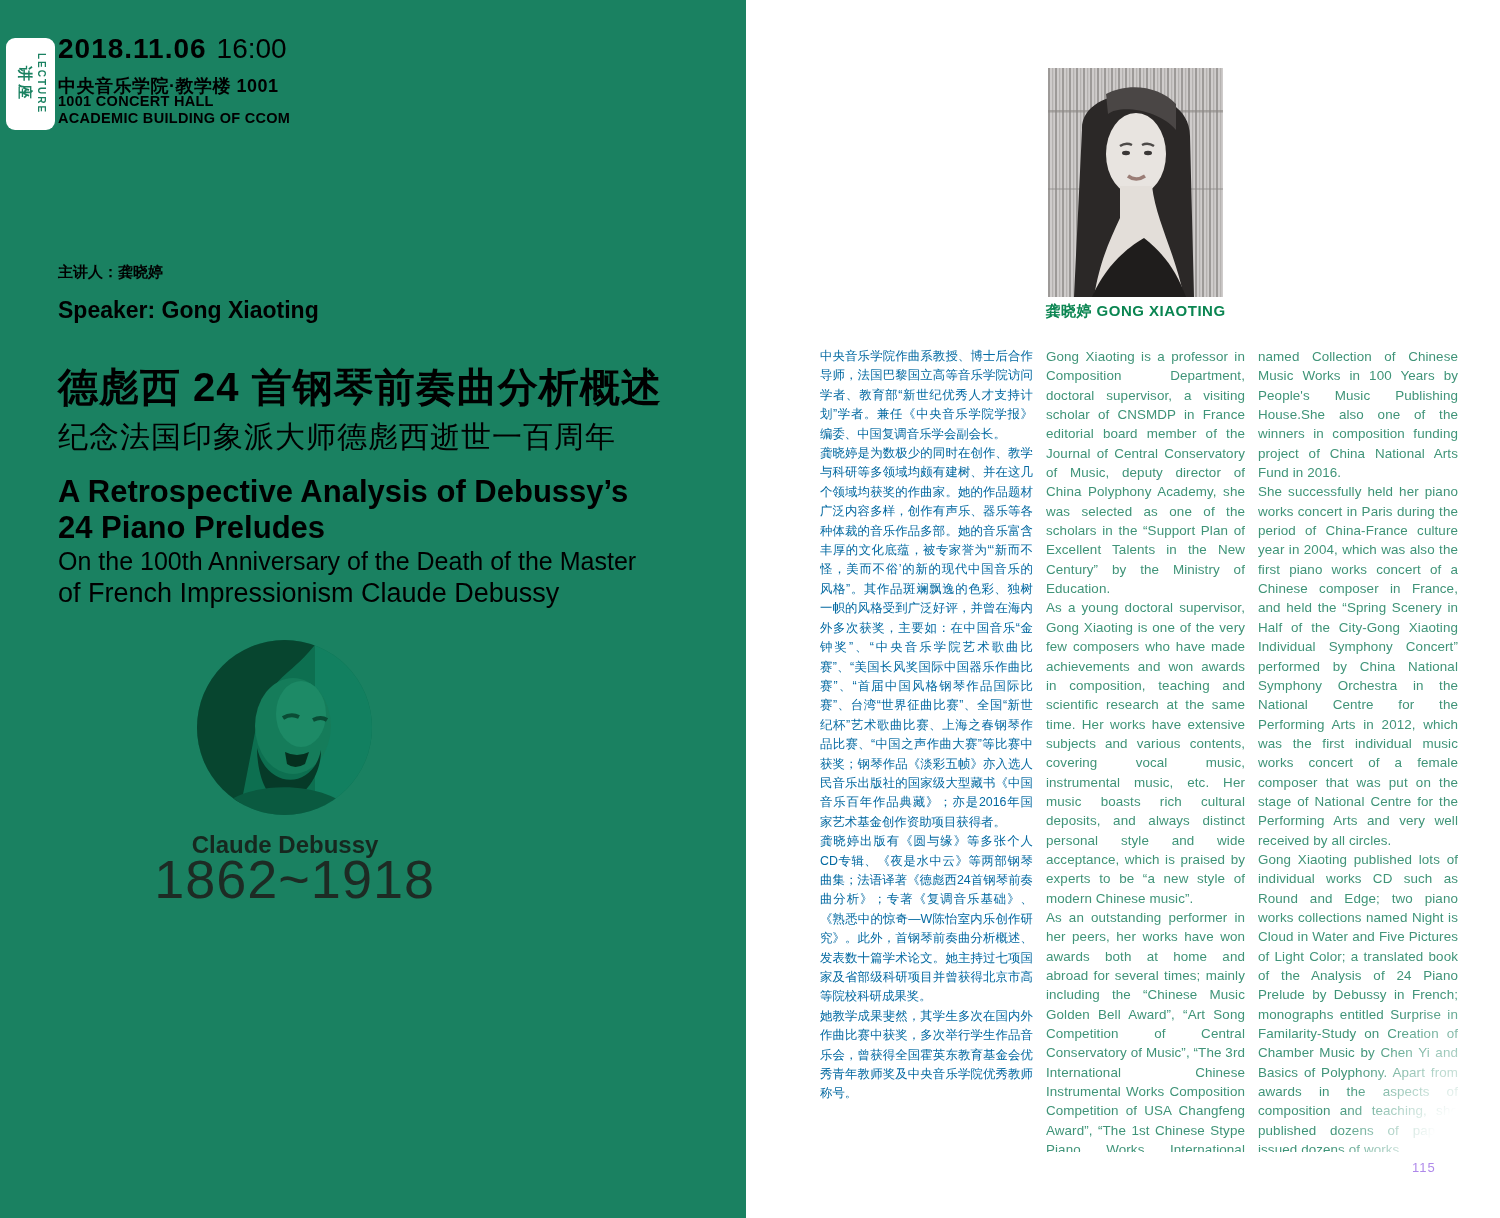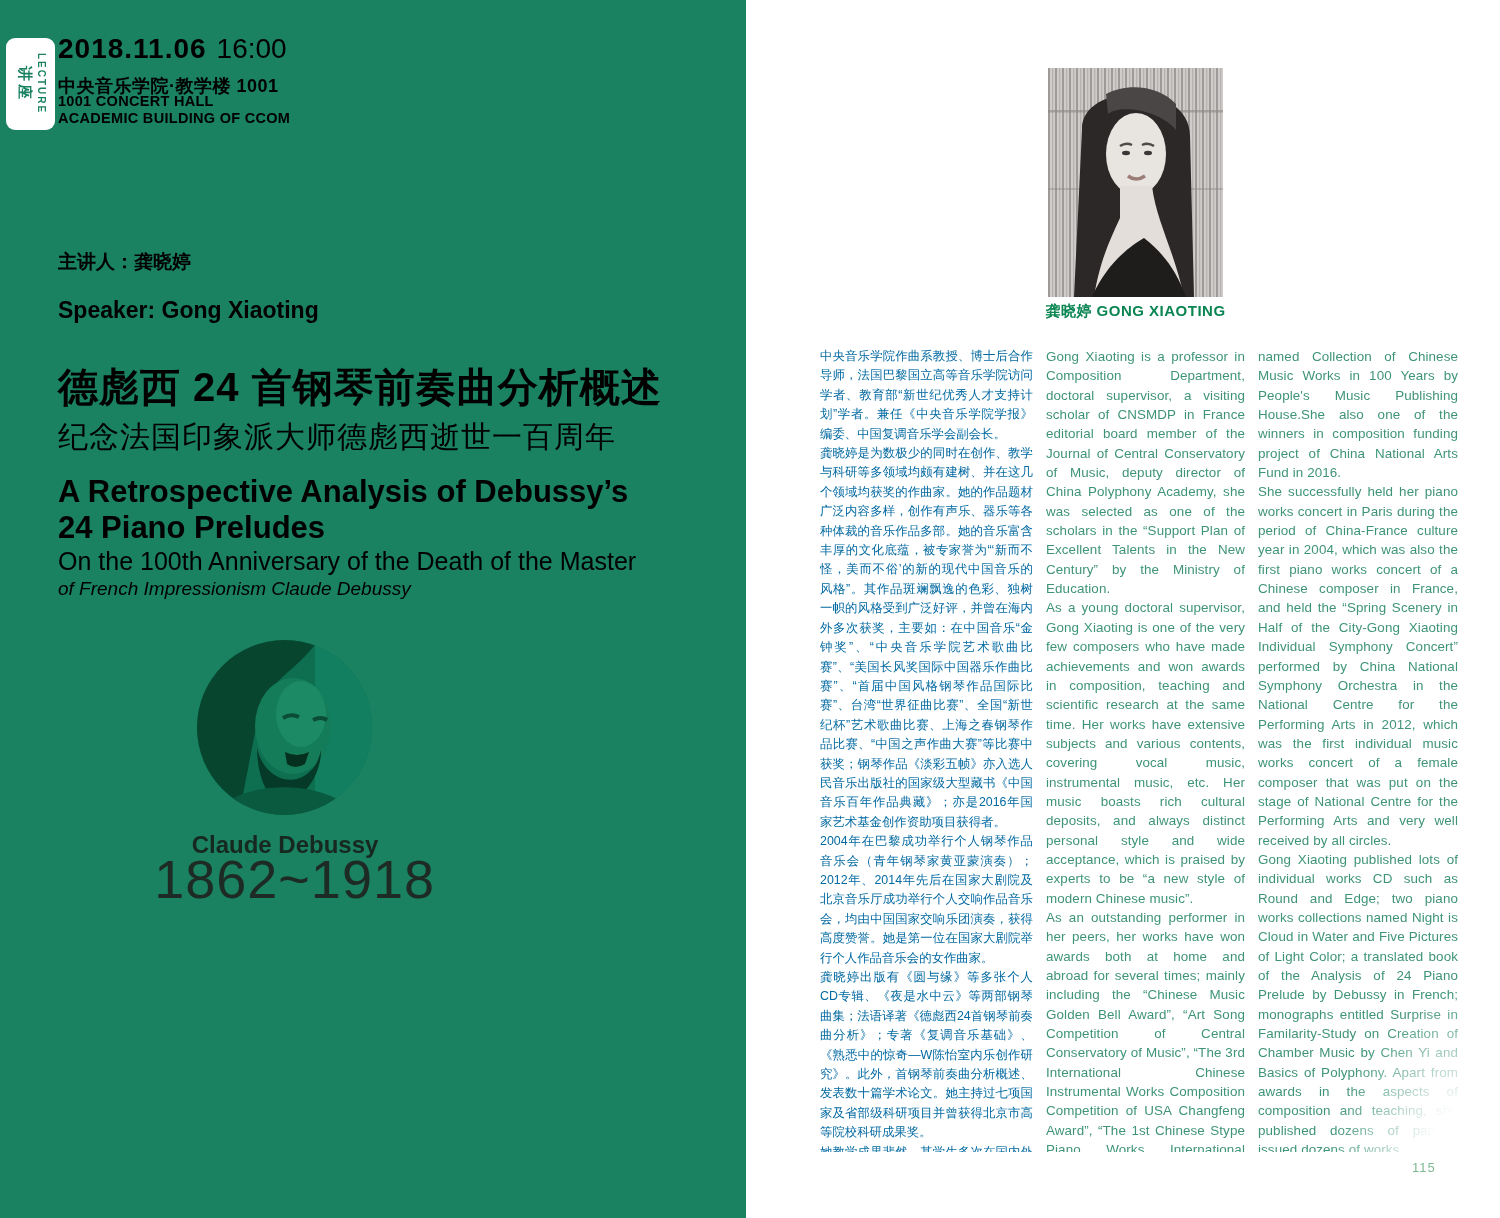--- a/index.html
+++ b/index.html
@@ -13,46 +13,46 @@
           color:#1a8161;letter-spacing:3px;}
   .tab-en{writing-mode:vertical-rl;text-orientation:sideways;font-weight:bold;font-size:10px;
           color:#1a8161;letter-spacing:2px;}
   .info{position:absolute;left:58px;color:#000000;white-space:nowrap;}
   .date-row{top:33px;font-size:28px;}
   .date-row .d{font-weight:bold;letter-spacing:1px;}
   .date-row .t{font-weight:normal;margin-left:10px;}
   .venue-cn{top:74px;font-size:18px;font-weight:bold;letter-spacing:0.5px;}
   .venue-en1{top:93px;font-size:14.5px;font-weight:bold;letter-spacing:0.3px;}
   .venue-en2{top:110px;font-size:14.5px;font-weight:bold;letter-spacing:0.3px;}
-  .speaker-cn{top:249px;font-size:19px;font-weight:bold;}
+  .speaker-cn{top:263px;font-size:15px;font-weight:bold;}
   .speaker-en{top:297px;font-size:23px;font-weight:bold;}
   .title-cn{top:360px;font-size:40px;font-weight:bold;letter-spacing:1px;}
   .subtitle-cn{top:417px;font-size:30px;font-weight:normal;letter-spacing:1px;}
   .title-en1{top:474px;font-size:31px;font-weight:bold;}
   .title-en2{top:510px;font-size:31px;font-weight:bold;}
   .subtitle-en1{top:547px;font-size:25px;font-weight:normal;}
-  .subtitle-en2{top:578px;font-size:19px;font-weight:normal;font-style:italic;}
+  .subtitle-en2{top:578px;font-size:27px;font-weight:normal;}
   .portrait{position:absolute;left:197px;top:640px;width:175px;height:175px;border-radius:50%;overflow:hidden;}
   .portrait-name{position:absolute;left:160px;top:831px;width:250px;text-align:center;
                  font-size:24px;font-weight:bold;color:#16281f;}
   .portrait-years{position:absolute;left:135px;top:848px;width:300px;text-align:right;
                   font-size:54px;font-weight:200;color:#1d2b24;letter-spacing:1px;}
   
   .photo{position:absolute;left:1048px;top:68px;width:175px;height:229px;overflow:hidden;}
   .photo-caption{position:absolute;left:1008px;top:302px;width:255px;text-align:center;
                  font-size:15px;font-weight:bold;color:#0a8551;letter-spacing:0.5px;white-space:nowrap;}
   .col{position:absolute;top:347px;height:805px;overflow:hidden;text-align:justify;}
   .col p{margin:0;}
   .col-cn{left:820px;width:213px;font-size:12.4px;line-height:19.4px;color:#0369a1;letter-spacing:0;}
   .col-en{font-size:13.4px;line-height:19.35px;color:#3f9478;letter-spacing:0.1px;}
   .col2{left:1046px;width:199px;}
   .col3{left:1258px;width:200px;}
   .fade-corner{position:absolute;left:1330px;top:990px;width:170px;height:228px;pointer-events:none;
                background:radial-gradient(ellipse at 92% 80%, #ffffff 28%, rgba(255,255,255,0) 72%);}
-  .page-number{position:absolute;left:1412px;top:1160px;font-size:13px;color:#15803d;opacity:0.55;
+  .page-number{position:absolute;left:1412px;top:1160px;font-size:13px;color:#6d28d9;opacity:0.55;
                letter-spacing:1px;}
 </style>
 </head>
 <body>
 
 <div id="poster">
 
   <div class="green-panel">
 
     <div class="lecture-tab">
@@ -117,21 +117,20 @@
       <path d="M80,108 q8,6 17,0" stroke="#9a7d76" stroke-width="3.5" fill="none"></path>
       <path d="M72,118 L72,150 C62,172 52,192 46,229 L136,229 C126,182 108,152 104,118 Z" fill="#e3ded9"></path>
       <path d="M44,229 C60,192 86,176 96,170 C116,186 128,202 138,229 Z" fill="#1f1d1c"></path>
     </svg>
   </div>
   <div class="photo-caption">龚晓婷  GONG XIAOTING</div>
 
   <div class="col col-cn">
     <p>中央音乐学院作曲系教授、博士后合作导师，法国巴黎国立高等音乐学院访问学者、教育部“新世纪优秀人才支持计划”学者。兼任《中央音乐学院学报》编委、中国复调音乐学会副会长。</p>
     <p>龚晓婷是为数极少的同时在创作、教学与科研等多领域均颇有建树、并在这几个领域均获奖的作曲家。她的作品题材广泛内容多样，创作有声乐、器乐等各种体裁的音乐作品多部。她的音乐富含丰厚的文化底蕴，被专家誉为“‘新而不怪，美而不俗’的新的现代中国音乐的风格”。其作品斑斓飘逸的色彩、独树一帜的风格受到广泛好评，并曾在海内外多次获奖，主要如：在中国音乐“金钟奖”、“中央音乐学院艺术歌曲比赛”、“美国长风奖国际中国器乐作曲比赛”、“首届中国风格钢琴作品国际比赛”、台湾“世界征曲比赛”、全国“新世纪杯”艺术歌曲比赛、上海之春钢琴作品比赛、“中国之声作曲大赛”等比赛中获奖；钢琴作品《淡彩五帧》亦入选人民音乐出版社的国家级大型藏书《中国音乐百年作品典藏》；亦是2016年国家艺术基金创作资助项目获得者。</p>
-    <p>2004年在巴黎成功举行个人钢琴作品音乐会（青年钢琴家黄亚蒙演奏）；2012年、2014年先后在国家大剧院及北京音乐厅成功举行个人交响作品音乐会，均由中国国家交响乐团演奏，获得高度赞誉。她是第一位在国家大剧院举行个人作品音乐会的女作曲家。</p>
     <p>龚晓婷出版有《圆与缘》等多张个人CD专辑、《夜是水中云》等两部钢琴曲集；法语译著《德彪西24首钢琴前奏曲分析》；专著《复调音乐基础》、《熟悉中的惊奇—W陈怡室内乐创作研究》。此外，首钢琴前奏曲分析概述、发表数十篇学术论文。她主持过七项国家及省部级科研项目并曾获得北京市高等院校科研成果奖。</p>
     <p>她教学成果斐然，其学生多次在国内外作曲比赛中获奖，多次举行学生作品音乐会，曾获得全国霍英东教育基金会优秀青年教师奖及中央音乐学院优秀教师称号。</p>
   </div>
 
   <div class="col col-en col2">
     <p>Gong Xiaoting is a professor in Composition Department, doctoral supervisor, a visiting scholar of CNSMDP in France editorial board member of the Journal of Central Conservatory of Music, deputy director of China Polyphony Academy, she was selected as one of the scholars in the “Support Plan of Excellent Talents in the New Century” by the Ministry of Education.</p>
     <p>As a young doctoral supervisor, Gong Xiaoting is one of the very few composers who have made achievements and won awards in composition, teaching and scientific research at the same time. Her works have extensive subjects and various contents, covering vocal music, instrumental music, etc. Her music boasts rich cultural deposits, and always distinct personal style and wide acceptance, which is praised by experts to be “a new style of modern Chinese music”.</p>
     <p>As an outstanding performer in her peers, her works have won awards both at home and abroad for several times; mainly including the “Chinese Music Golden Bell Award”, “Art Song Competition of Central Conservatory of Music”, “The 3rd International Chinese Instrumental Works Composition Competition of USA Changfeng Award”, “The 1st Chinese Stype Piano Works International Competition”, “Taiwan World Music Work Collection Competition”, “National New Centry Cup Art Song Competition”, “Shanghai's Spring Piano Works Competition”, “The 1st Voice of China Composition Competition”; and her piano works named Five Pictures of Light Color was also selected to be included in the national large-scale library</p>
   </div>
 

